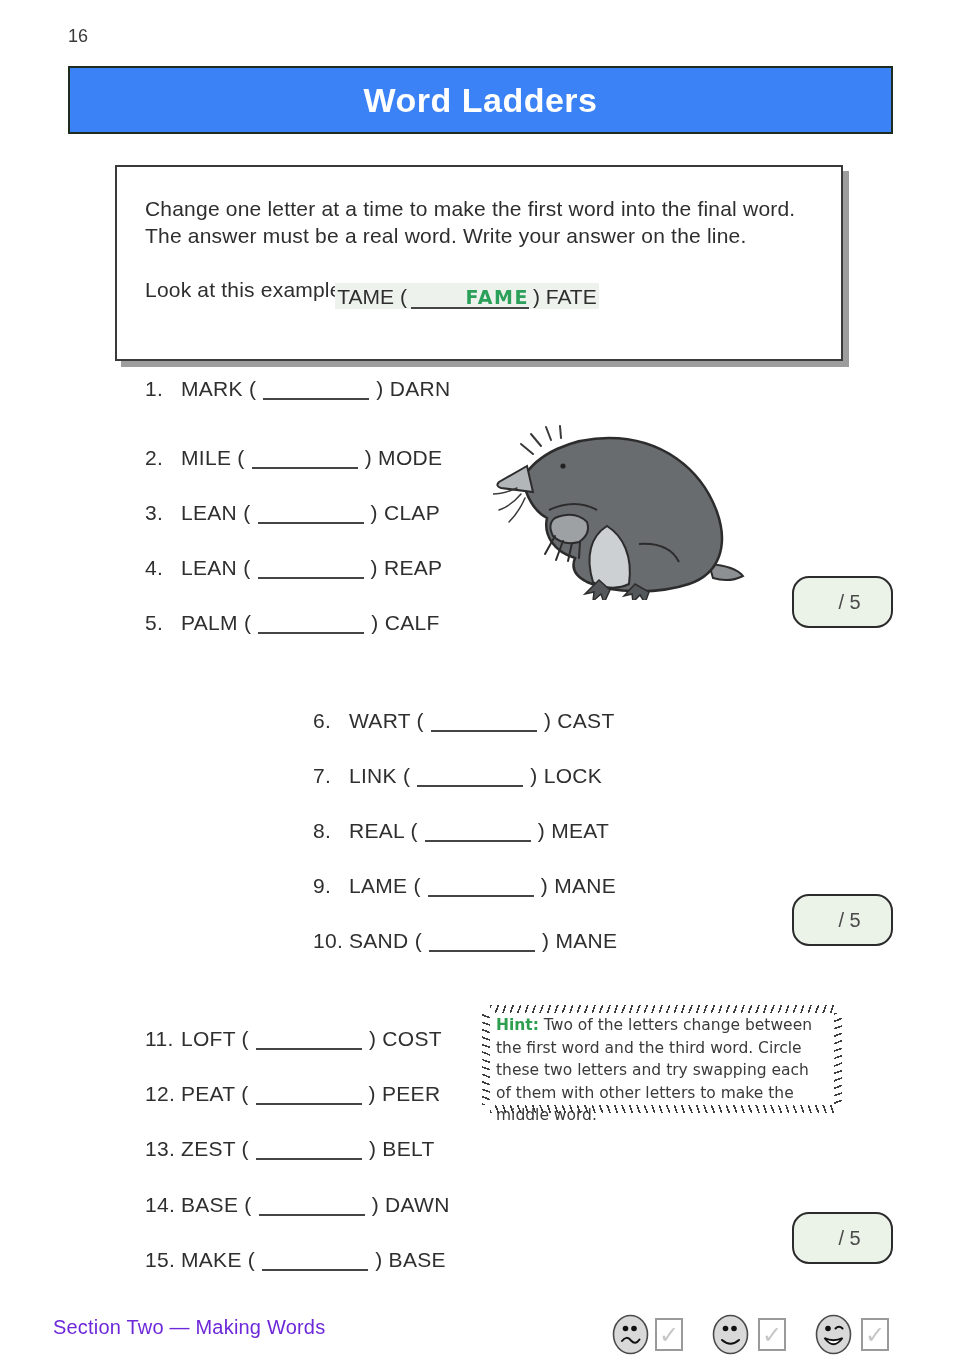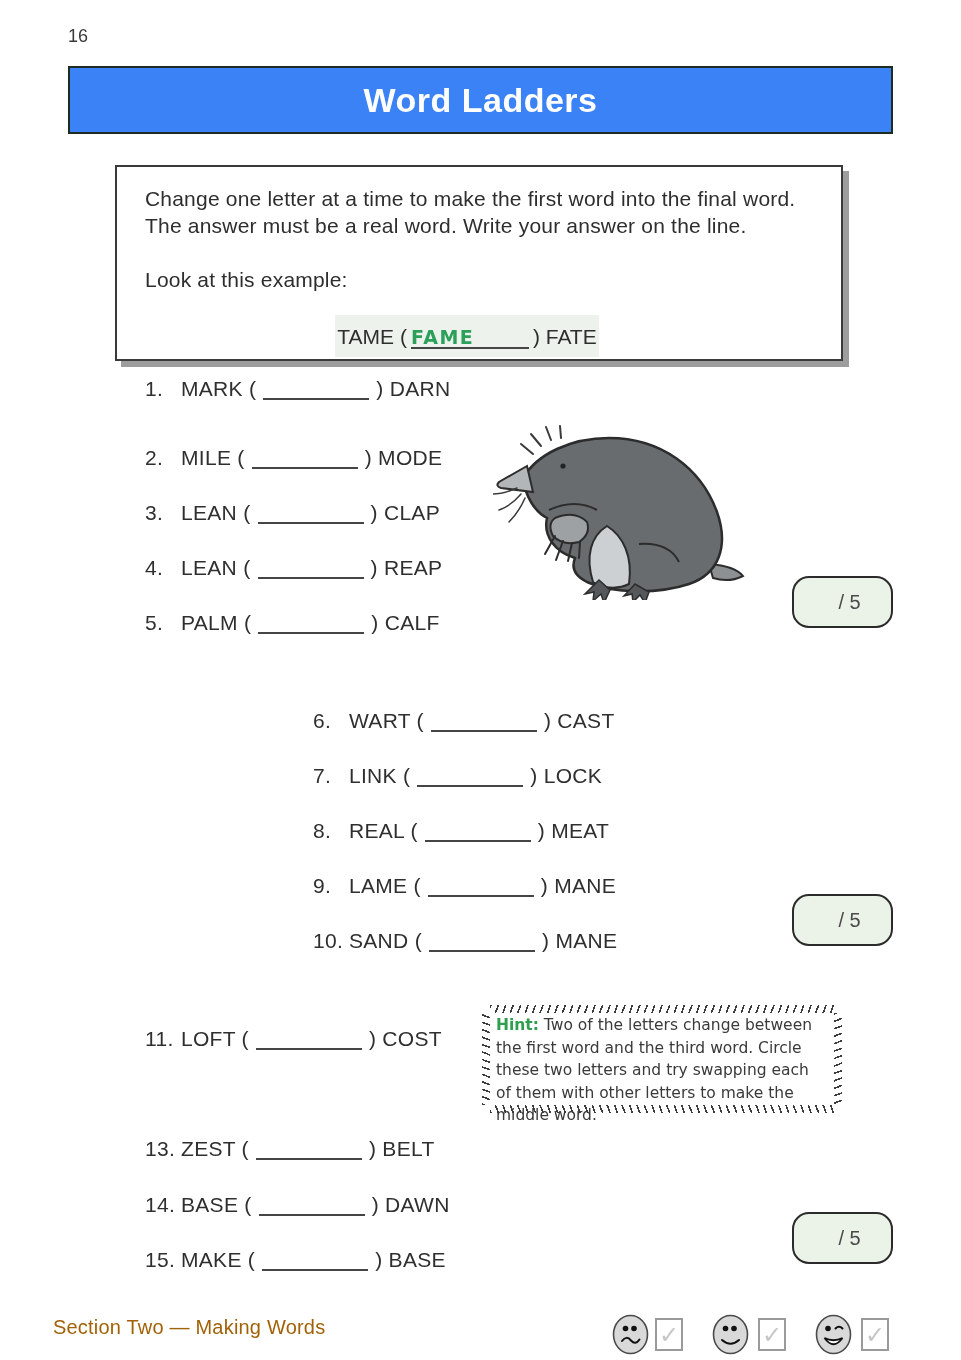--- a/index.html
+++ b/index.html
@@ -14,32 +14,32 @@
   .header-bar {
     position:absolute; left:68px; top:58px; width:825px; height:68px;
     background:#3b82f6; border:2px solid #1e2b20;
     display:flex; align-items:center; justify-content:center;
   }
   .header-bar h1 { color:#ffffff; font-size:34px; font-weight:bold; letter-spacing:0.5px; }
 
   .instruction-box {
     position:absolute; left:115px; top:157px; width:728px; height:196px;
     background:#ffffff; border:2px solid #3a3a3a; box-shadow:6px 6px 0 #9d9d9d;
-    padding:18px 0 0 28px; font-size:21px; line-height:27px; color:#2e2e2e;
+    padding:28px 0 0 28px; font-size:21px; line-height:27px; color:#2e2e2e;
   }
   .instruction-line { letter-spacing:0.2px; }
   .example-intro { margin-top:27px; }
   .example-strip {
-    position:absolute; left:218px; top:148px; width:264px; height:42px;
+    position:absolute; left:218px; top:116px; width:264px; height:26px;
     background:#edf2ec; display:flex; align-items:center; justify-content:center;
     font-size:21px; white-space:nowrap;
   }
   .ex-blank {
     display:inline-block; min-width:118px; border-bottom:2px solid #454545;
-    text-align:left; margin:0 4px -4px 4px; line-height:20px;
+    text-align:right; margin:0 4px -4px 4px; line-height:20px;
   }
   .ex-answer {
     color:#2ba05a; font-weight:bold; font-size:19px; letter-spacing:1.5px;
     font-family:"DejaVu Sans", sans-serif;
   }
 
   .row { position:absolute; white-space:nowrap; font-size:21px; line-height:28px; letter-spacing:0.3px; }
   .item-num { display:inline-block; min-width:36px; }
   .blank {
     display:inline-block; width:106px; height:16px;
@@ -65,21 +65,21 @@
     background:repeating-linear-gradient(20deg, #3c3c3c 0 1.6px, transparent 1.6px 7px); }
   .hint-edge.right  { top:8px; bottom:8px; right:0; width:8px;
     background:repeating-linear-gradient(160deg, #3c3c3c 0 1.6px, transparent 1.6px 7px); }
   .hint-content {
     position:absolute; left:14px; right:14px; top:9px;
     font-family:"DejaVu Sans", sans-serif; font-size:15.5px; line-height:22.5px;
     color:#3a3a3a; text-align:left;
   }
   .hint-label { color:#2e9e4f; font-weight:bold; }
 
-  .footer-section { position:absolute; left:53px; top:1308px; font-size:20px; color:#a16207; letter-spacing:0.2px; }
+  .footer-section { position:absolute; left:53px; top:1308px; font-size:20px; color:#6d28d9; letter-spacing:0.2px; }
   .face { position:absolute; top:1306px; }
   .checkbox {
     position:absolute; top:1310px; width:28px; height:33px;
     background:#fff; border:2px solid #9a9a9a;
     display:flex; align-items:center; justify-content:center;
   }
   .checkbox .tick { color:#c6c6c6; font-size:24px; line-height:1; font-family:"DejaVu Sans", sans-serif; }
 </style>
 </head>
 <body>
@@ -185,20 +185,23 @@
     <span class="item-num">10.</span><span>SAND (</span><span class="blank"></span><span>) MANE</span>
   </div>
 
   <div class="score-box" style="top:886px;">
     <span>/ 5</span>
   </div>
 
   <div class="row" style="left:145px; top:1017px;">
     <span class="item-num">11.</span><span>LOFT (</span><span class="blank"></span><span>) COST</span>
   </div>
+  <div class="row" style="left:145px; top:1072px;">
+    <span class="item-num">12.</span><span>PEAT (</span><span class="blank"></span><span>) PEER</span>
+  </div>
   <div class="row" style="left:145px; top:1127px;">
     <span class="item-num">13.</span><span>ZEST (</span><span class="blank"></span><span>) BELT</span>
   </div>
   <div class="row" style="left:145px; top:1183px;">
     <span class="item-num">14.</span><span>BASE (</span><span class="blank"></span><span>) DAWN</span>
   </div>
   <div class="row" style="left:145px; top:1238px;">
     <span class="item-num">15.</span><span>MAKE (</span><span class="blank"></span><span>) BASE</span>
   </div>
 

